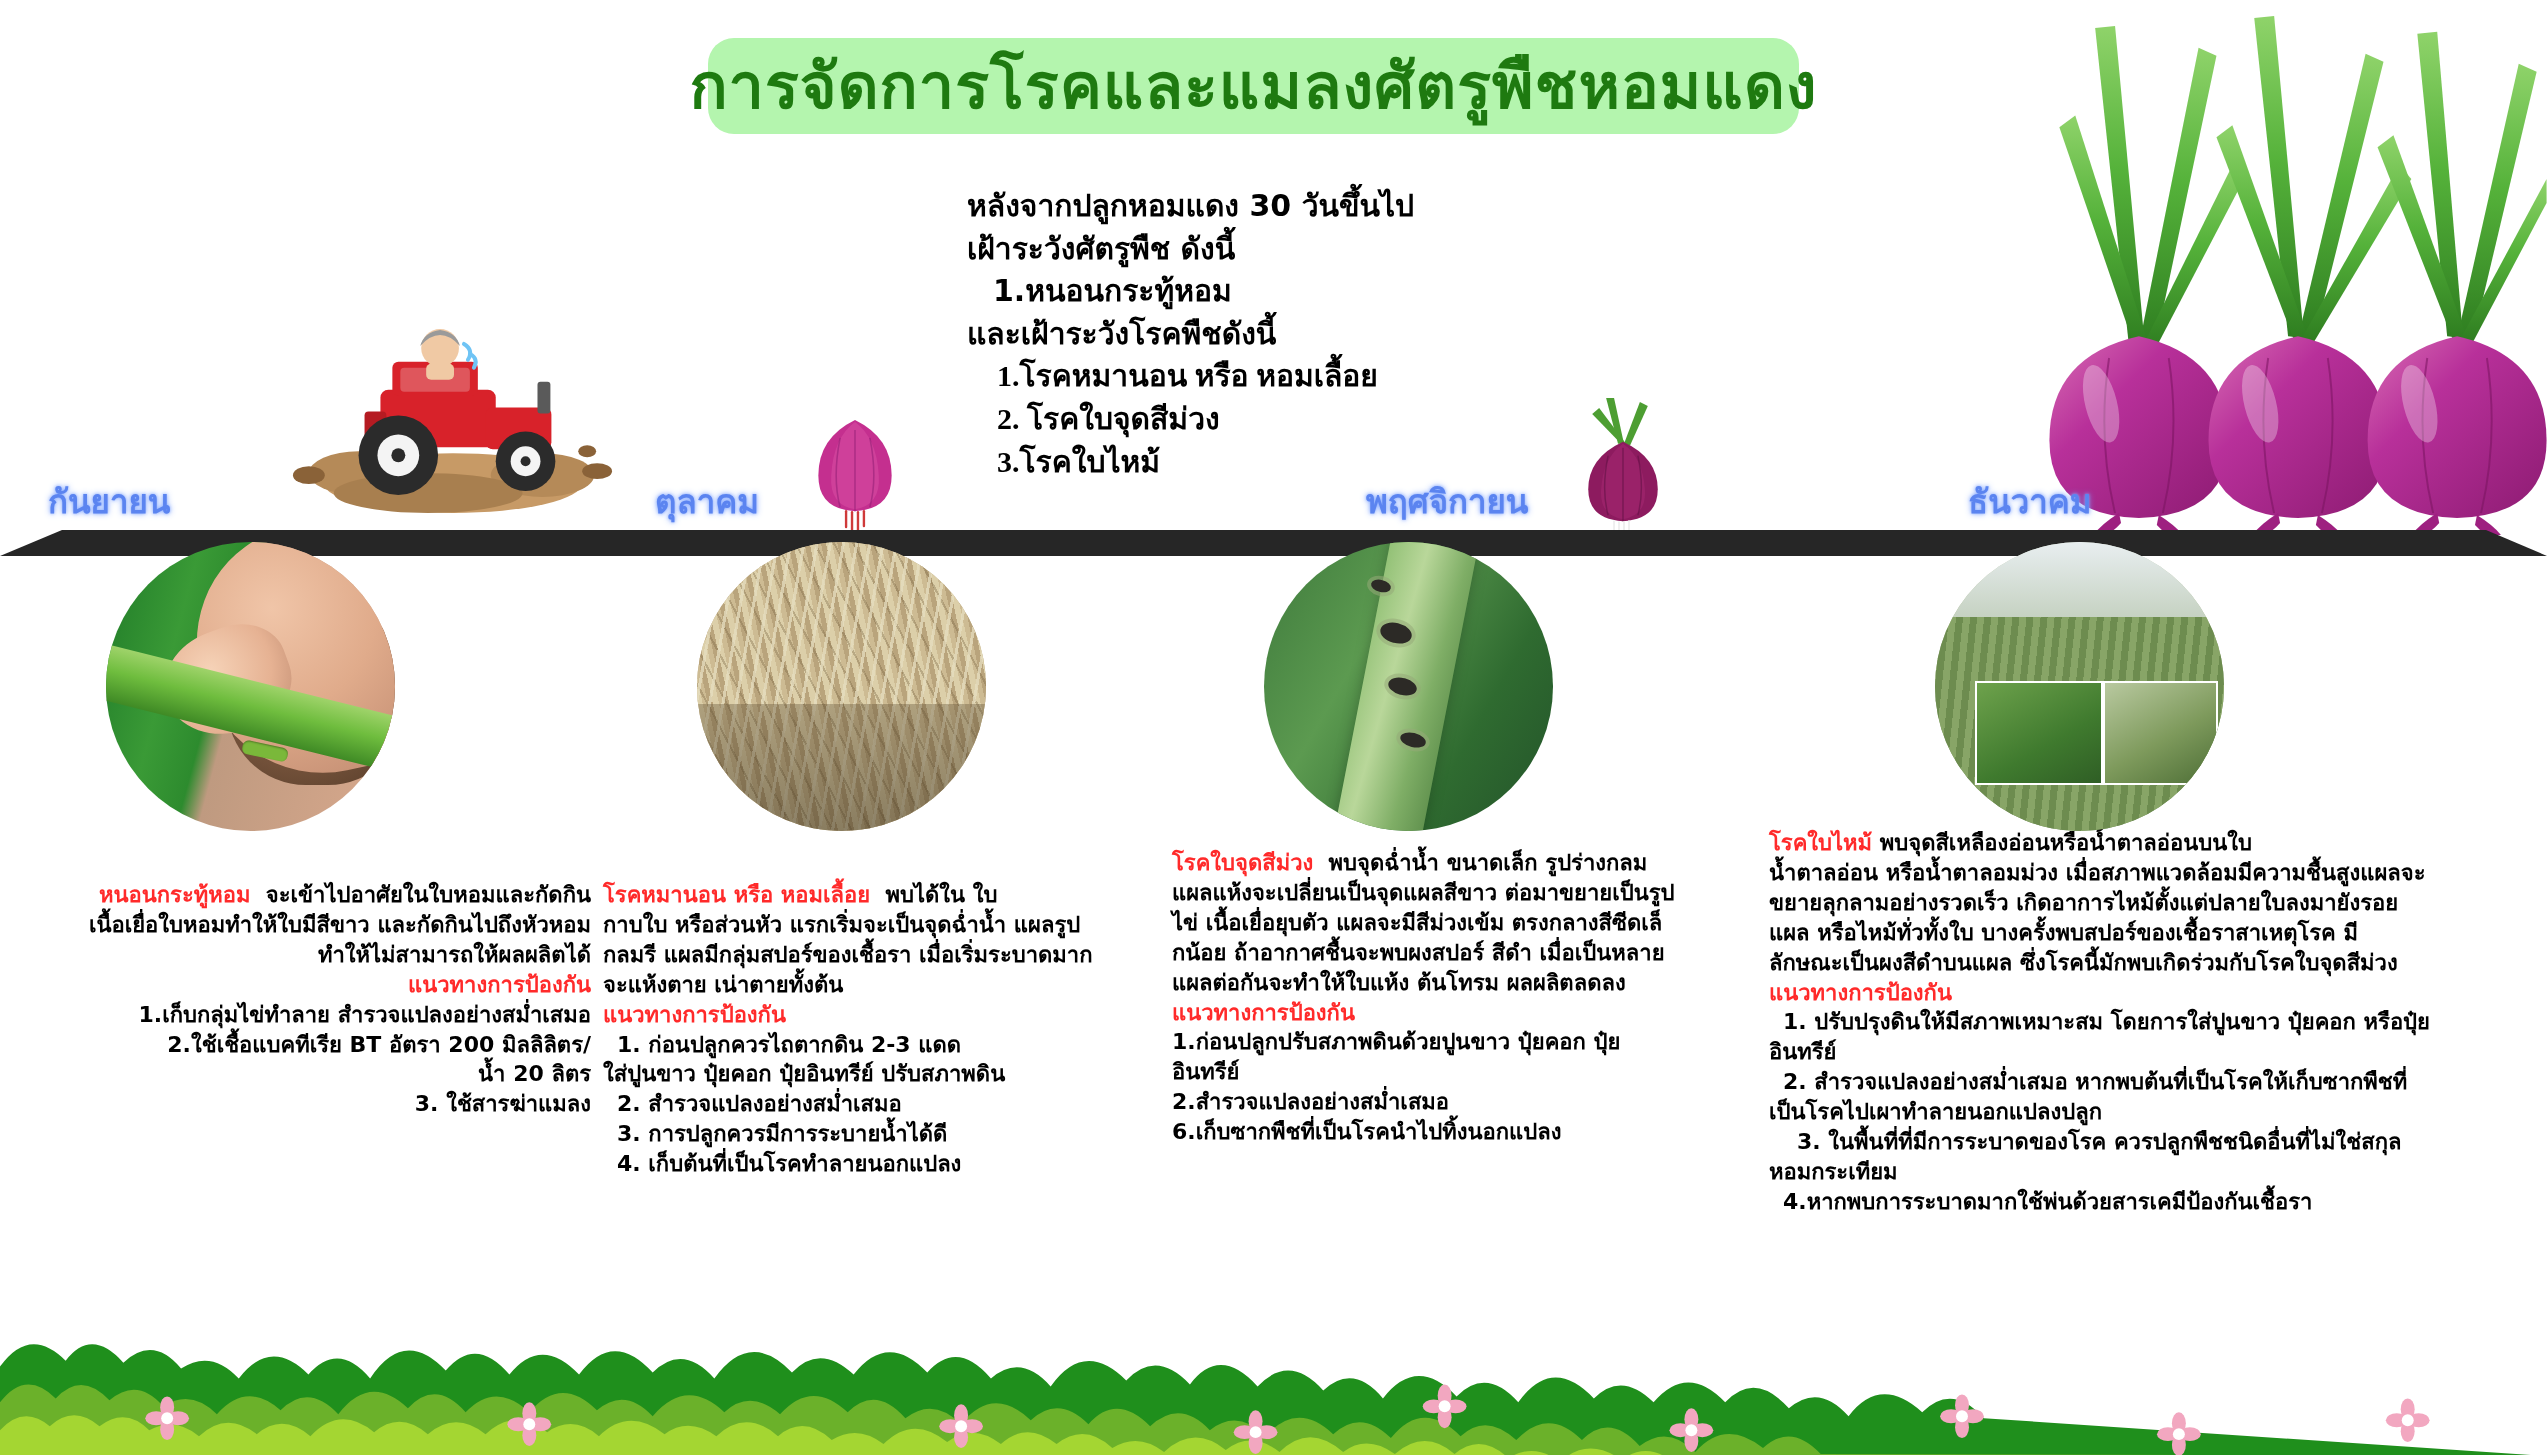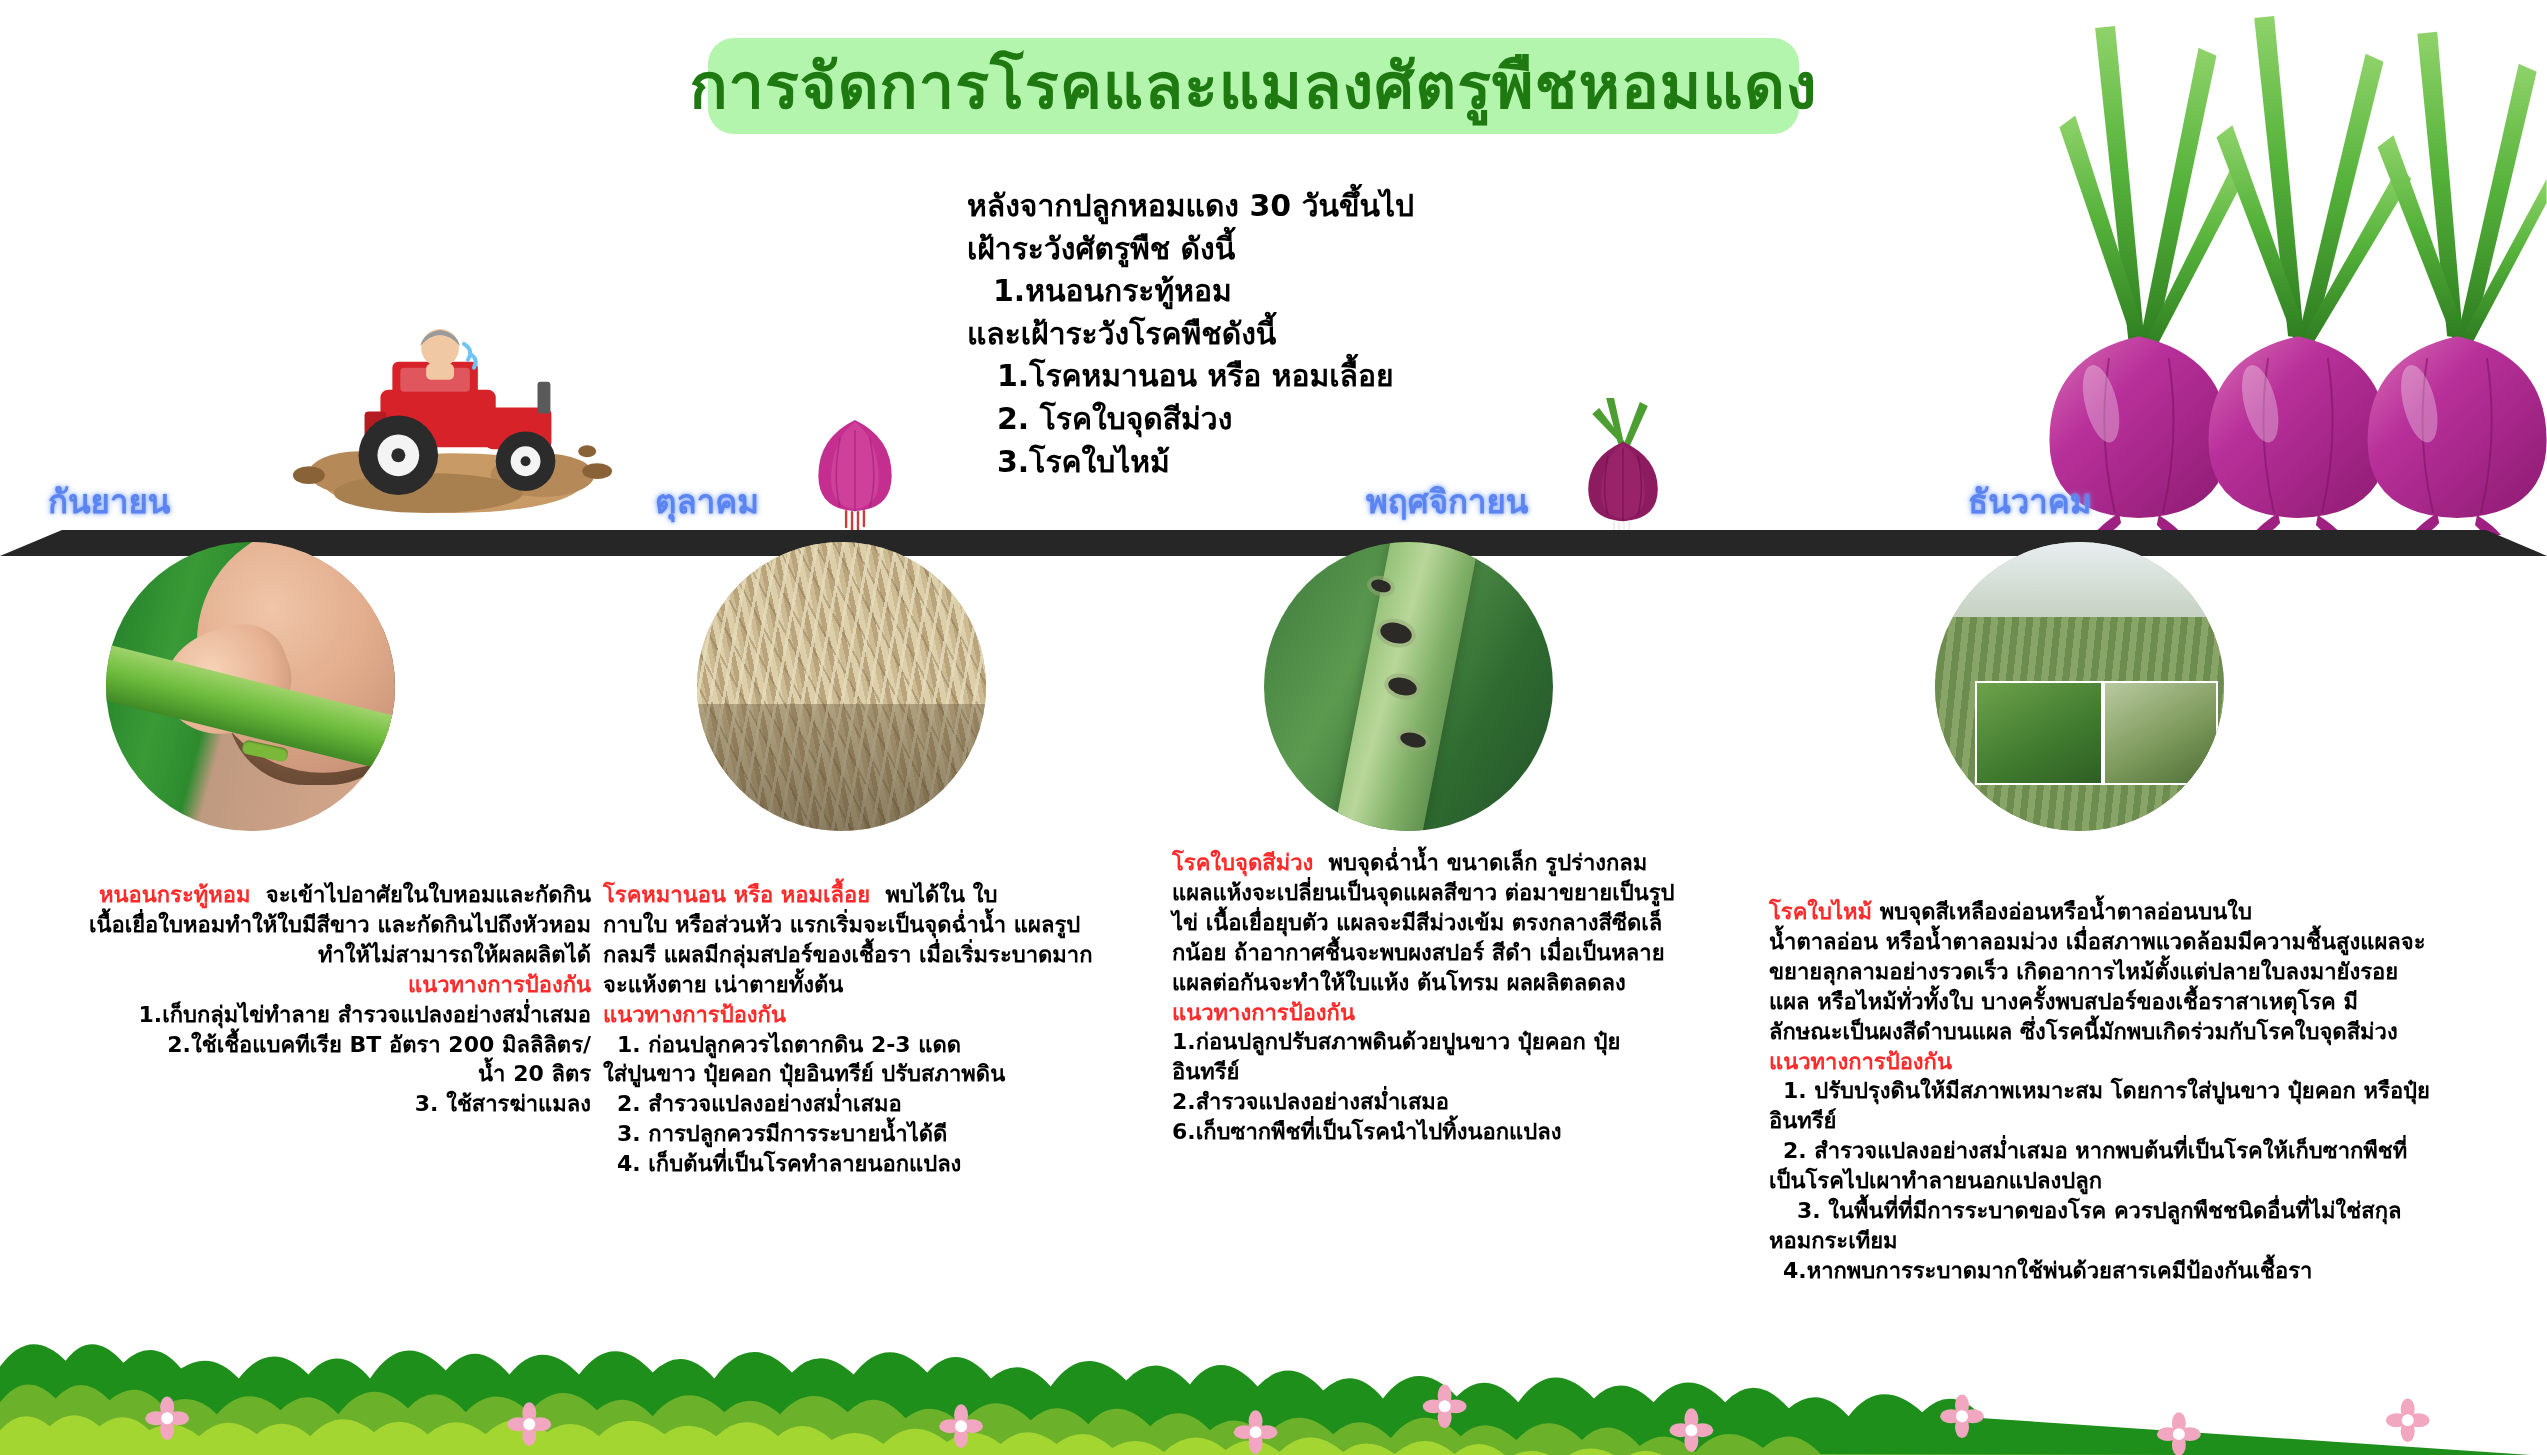--- a/index.html
+++ b/index.html
@@ -35,21 +35,21 @@
     position: absolute;
     left: 967px; top: 185px;
     width: 697px;
     color: #000;
     font-size: 30px;
     font-weight: bold;
     line-height: 1.42;
   }
   #intro-block .ln { white-space: nowrap; }
   #intro-block .ind1 { padding-left: 26px; }
-  #intro-block .ind2 { padding-left: 30px; }
+  #intro-block .ind2 { padding-left: 30px; font-family: Liberation Serif, serif; }
 
   
   #timeline-bar {
     position: absolute;
     left: 0px; top: 530px;
     width: 2547px; height: 26px;
     background: #262626;
     clip-path: polygon(62px 0, 2486px 0, 2547px 26px, 0px 26px);
     z-index: 4;
   }
@@ -151,21 +151,21 @@
   #onion-cluster { position: absolute; right: 0px; top: 8px; width: 498px; height: 527px; z-index: 3; }
 
   
   .col { position: absolute; color: #000; font-weight: bold; }
   .col .hl { color: #ff2a2a; }
   .col p { margin: 0; }
 
   #col-1 { left: 14px;  top: 880px; width: 577px; font-size: 22px; line-height: 1.36; text-align: right; }
   #col-2 { left: 603px; top: 880px; width: 549px; font-size: 22px; line-height: 1.36; }
   #col-3 { left: 1172px;top: 848px; width: 567px; font-size: 22px; line-height: 1.36; }
-  #col-4 { left: 1769px;top: 897px; width: 766px; font-size: 22px; line-height: 1.36; }
+  #col-4 { left: 1769px;top: 828px; width: 766px; font-size: 22px; line-height: 1.36; }
 
   .ind-a { padding-left: 14px; }
   .ind-b { padding-left: 28px; }
 
   
   #bush-border { position: absolute; left: 0; bottom: 0; width: 2547px; height: 149px; z-index: 7; }
 </style>
 </head>
 <body>
 

